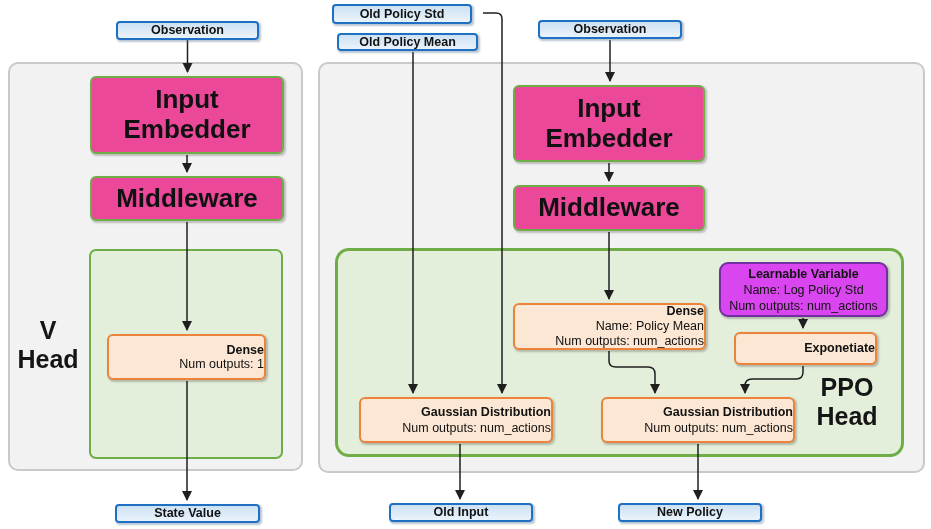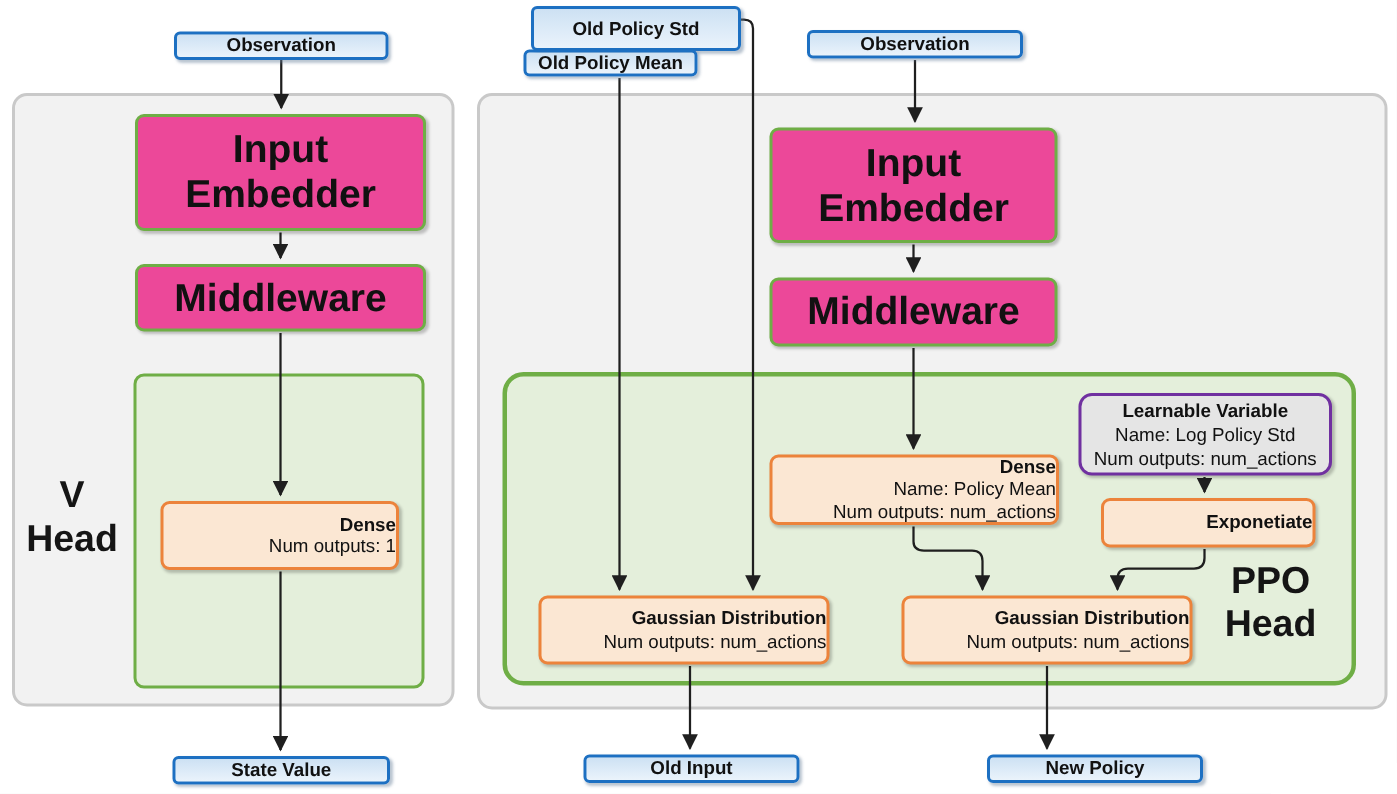--- a/index.html
+++ b/index.html
@@ -15,49 +15,49 @@
   
   .node{display:flex;flex-direction:column;align-items:center;justify-content:center;
         text-align:center;line-height:1.15;}
   .blue{background:linear-gradient(180deg,#cde1f3 0%,#ddebf8 55%,#eaf3fb 100%);
         border:2px solid #1d70c2;border-radius:4px;font-weight:700;font-size:12.5px;
         box-shadow:1.5px 1.5px 2px rgba(100,125,150,.45);}
   .green{background:#ec4899;border:2.5px solid #6fae46;border-radius:6px;
          font-weight:700;font-size:26px;box-shadow:1.5px 1.5px 2px rgba(0,0,0,.22);}
   .orange{background:#fbe7d3;border:2.5px solid #ec833b;border-radius:6px;
           font-size:12.5px;box-shadow:1.5px 1.5px 2px rgba(0,0,0,.22);align-items:flex-end;}
-  .purple{background:#e5e5e5;border:2.5px solid #7030a0;border-radius:9px;
+  .purple{background:#d946ef;border:2.5px solid #7030a0;border-radius:9px;
           font-size:12.5px;box-shadow:1.5px 1.5px 2px rgba(0,0,0,.22);align-items:center;}
   .title{font-weight:700;}
   .detail{font-weight:400;}
   .headlabel{font-size:25px;font-weight:700;line-height:29px;text-align:center;color:#151515;}
   svg.wires{position:absolute;left:0;top:0;pointer-events:none;}
 
   
   #panel-v{left:8px;top:62px;width:295px;height:409px;}
   #panel-ppo{left:318px;top:62px;width:607px;height:411px;}
   #cont-v{left:89px;top:249px;width:194px;height:210px;border-radius:7px;}
   #cont-ppo{left:335px;top:248px;width:569px;height:209px;border-radius:14px;border-width:3px;}
   #obs-left{left:116px;top:21px;width:143px;height:19px;}
   #ie-left{left:90px;top:76px;width:194px;height:78px;}
   #mw-left{left:90px;top:176px;width:194px;height:45px;}
   #dense-v{left:107px;top:334px;width:159px;height:46px;}
   #state-value{left:115px;top:504px;width:145px;height:19px;text-align:center;}
-  #ops{left:354px;top:4px;width:140px;height:30px;}
-  #opm{left:349px;top:33px;width:116px;height:18px;}
+  #ops{left:332px;top:4px;width:140px;height:20px;}
+  #opm{left:337px;top:33px;width:141px;height:18px;}
   #obs-right{left:538px;top:20px;width:144px;height:19px;}
   #ie-right{left:513px;top:85px;width:192px;height:77px;}
   #mw-right{left:513px;top:185px;width:192px;height:46px;}
   #dense-pm{left:513px;top:303px;width:193px;height:47px;line-height:15px;}
   #lv{left:719px;top:262px;width:169px;height:55px;line-height:16px;}
   #exp{left:734px;top:332px;width:143px;height:33px;}
   #gauss-old{left:359px;top:397px;width:194px;height:46px;line-height:16px;}
   #gauss-new{left:601px;top:397px;width:194px;height:46px;line-height:16px;}
   #old-policy{left:389px;top:503px;width:144px;height:19px;}
-  #new-policy{left:658px;top:503px;width:144px;height:19px;}
+  #new-policy{left:618px;top:503px;width:144px;height:19px;}
   #v-label{left:9px;top:316px;width:78px;}
   #ppo-label{left:806px;top:373px;width:82px;}
 </style>
 </head>
 <body>
 
 <div id="stage">
 
   <div id="panel-v" class="abs panel"></div>
   <div id="panel-ppo" class="abs panel"></div>

